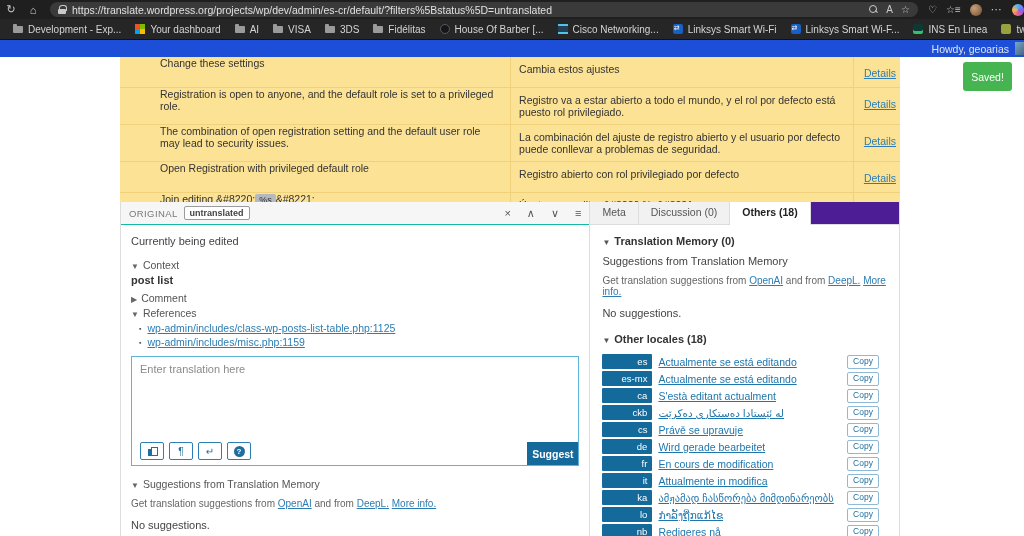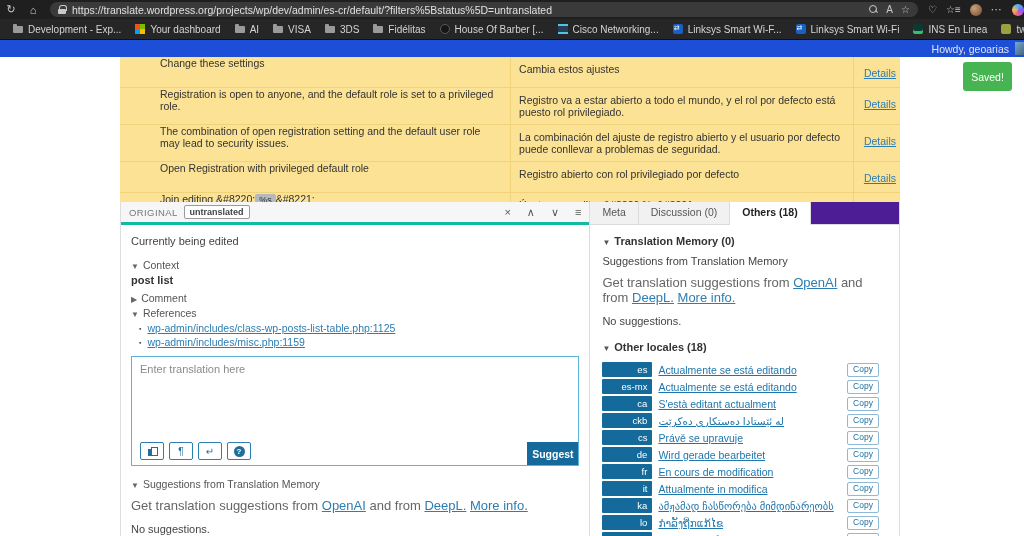--- a/index.html
+++ b/index.html
@@ -75,21 +75,21 @@
   .cell-details { width:48px; padding:6px 4px 6px 10px; border-left:1px solid #f0d17c; }
   .cell-details a { color:#2d7db3; font-size:10.5px; text-decoration:underline; cursor:pointer; }
   .chip { display:inline-block; background:#b5b9bd; color:#2c3338; border-radius:2px;
     font-size:9px; padding:0 4px; line-height:12px; }
   .chip-block { display:inline-block; margin-top:5px; }
 
   
   .editor { position:absolute; left:120px; top:145px; width:780px; height:334px; background:#fff;
     border-left:1px solid #ddd; border-right:1px solid #ddd; display:flex; }
   .editor-left { width:470px; border-right:1px solid #ddd; position:relative; }
-  .ed-header { height:23px; background:#f6f6f6; border-bottom:3px solid #14b8a6; display:flex;
+  .ed-header { height:23px; background:#f6f6f6; border-bottom:1px solid #14b8a6; display:flex;
     align-items:center; padding:0 8px; }
   .ed-label { font-size:9.5px; color:#777; letter-spacing:.4px; }
   .status-chip { margin-left:6px; border:1px solid #9b9b9b; color:#444; font-size:9px; font-weight:bold;
     padding:1px 5px; border-radius:2px; background:#fff; }
   .ed-header-icons { margin-left:auto; display:flex; gap:16px; }
   .ed-header-icons span { font-size:11px; color:#555; cursor:pointer; }
   .ed-body { padding:10px 10px 0 10px; }
   .ed-note { font-size:11px; color:#444; margin-bottom:12px; }
   .sec-title { font-size:10.5px; color:#555; margin-bottom:3px; cursor:pointer; }
   .sec-title .tri { font-size:8px; color:#666; margin-right:4px; }
@@ -106,21 +106,21 @@
   .tb-btn { width:24px; height:18px; border:1px solid #2e7fb1; background:#fff; border-radius:2px;
     display:flex; align-items:center; justify-content:center; cursor:pointer; color:#1f6f9e; font-size:10px; }
   .ic-copy { width:8px; height:9px; position:relative; }
   .ic-copy:before { content:""; position:absolute; left:0; top:2px; width:5px; height:7px; background:#1f6f9e; }
   .ic-copy:after { content:""; position:absolute; left:3px; top:0; width:5px; height:7px;
     background:#fff; border:1px solid #1f6f9e; }
   .ic-help { width:11px; height:11px; border-radius:50%; background:#1f6f9e; color:#fff; font-size:8px;
     font-weight:bold; text-align:center; line-height:11px; }
   .suggest-btn { position:absolute; right:0; bottom:0; width:51px; height:23px; background:#15699b;
     color:#fff; border:none; font-size:10.5px; font-weight:bold; cursor:pointer; }
-  .tm-hint { font-size:13px; color:#666; margin:8px 0; }
+  .tm-hint { font-size:10px; color:#666; margin:8px 0; }
   .tm-hint a { color:#2d7db3; text-decoration:underline; cursor:pointer; }
   .no-sugg { font-size:11px; color:#444; margin:10px 0 14px; }
   .left-tm { margin-top:12px; }
 
   
   .editor-right { width:309px; position:relative; }
   .tabs { height:23px; display:flex; border-bottom:1px solid #dcdcdc; background:#4c1d95; }
   .tab { font-size:10.5px; color:#555; padding:4px 12px; border-right:1px solid #dcdcdc;
     background:#f1f1f1; cursor:pointer; }
   .tab.active { background:#fff; font-weight:bold; color:#222; border-bottom:1px solid #fff;
@@ -198,26 +198,26 @@
       <span>House Of Barber [...</span>
     </span>
 
     <span class="bookmark">
       <span class="bm-ic" data-icon="cisco"></span>
       <span>Cisco Networking...</span>
     </span>
 
     <span class="bookmark">
       <span class="bm-ic" data-icon="linksys"></span>
+      <span>Linksys Smart Wi-Fi</span>
+    </span>
+
+    <span class="bookmark">
+      <span class="bm-ic" data-icon="linksys"></span>
       <span>Linksys Smart Wi-F...</span>
-    </span>
-
-    <span class="bookmark">
-      <span class="bm-ic" data-icon="linksys"></span>
-      <span>Linksys Smart Wi-Fi</span>
     </span>
 
     <span class="bookmark">
       <span class="bm-ic" data-icon="ins"></span>
       <span>INS En Linea</span>
     </span>
 
     <span class="bookmark">
       <span class="bm-ic" data-icon="top"></span>
       <span>twenty one pilots -...</span>

